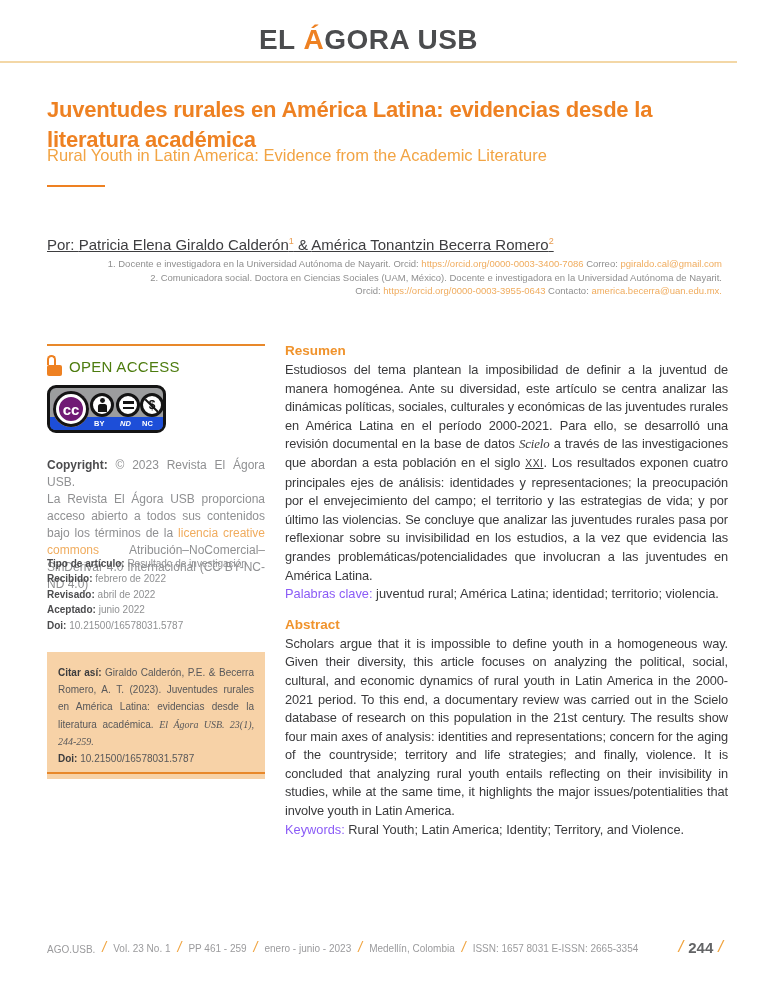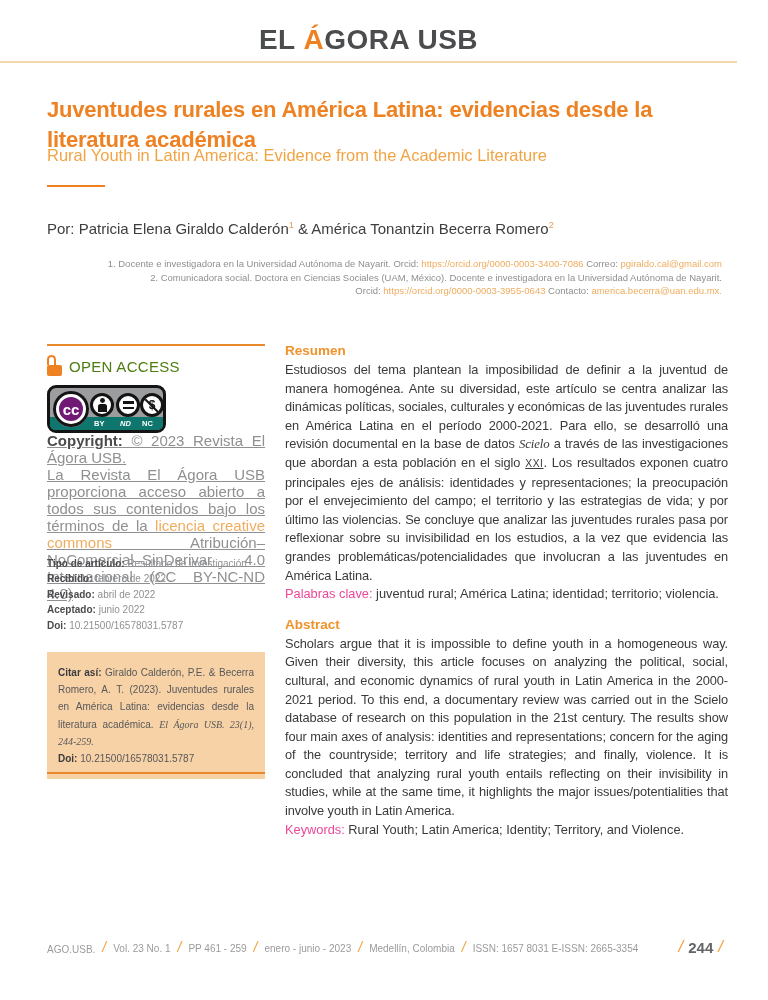--- a/index.html
+++ b/index.html
@@ -10,76 +10,76 @@
   .logo{position:absolute;top:24px;left:0;width:100%;text-align:center;
         font-size:28px;font-weight:bold;color:#4b4c4e;letter-spacing:.5px;}
   .logo .accent{color:#ee8122;}
   .rule-top{position:absolute;top:61px;left:0;width:768px;height:2px;background:#f3d7a6;}
 
   .title{position:absolute;left:47px;top:80px;width:655px;font-size:22px;line-height:30px;
          font-weight:bold;color:#ee8122;letter-spacing:-.2px;}
   .subtitle{position:absolute;left:47px;top:146px;width:655px;font-size:16.5px;color:#f2a444;}
   .title-rule{position:absolute;left:47px;top:185px;width:58px;height:2px;background:#ee8122;}
 
-  .byline{position:absolute;left:47px;top:220px;font-size:15px;color:#3e3e40;}
+  .byline{position:absolute;left:47px;top:236px;font-size:15px;color:#3e3e40;text-decoration:underline;}
   sup.fnref{color:#e89b4f;font-size:9px;}
 
   .footnotes{position:absolute;left:47px;top:257px;width:675px;font-size:9.5px;
              line-height:13.5px;color:#8f8f8f;text-align:right;}
   .footnotes .indent{padding-left:11px;}
   .link{color:#f0ac5e;text-decoration:none;}
 
   
   .divider{position:absolute;left:47px;width:218px;height:2px;background:#e8882a;}
   .div1{top:344px;} .div2{top:772px;}
 
   .open-access{position:absolute;left:47px;top:355px;display:flex;align-items:flex-end;gap:7px;}
   .lock{position:relative;width:15px;height:21px;}
   .lock-shackle{position:absolute;top:0;left:0;width:9px;height:10px;border:2.5px solid #ee8122;
                 border-bottom:none;border-radius:5px 5px 0 0;box-sizing:border-box;}
   .lock-body{position:absolute;bottom:0;left:0;width:15px;height:11px;background:#ee8122;border-radius:2px;}
   .oa-label{font-size:15px;color:#4d7c0f;letter-spacing:.3px;padding-bottom:1px;}
 
   .cc-badge{position:absolute;left:47px;top:385px;width:119px;height:48px;background:#9c9d9e;
             border:3px solid #141414;border-radius:9px;box-sizing:border-box;}
-  .cc-band{position:absolute;left:0;right:0;bottom:0;height:13px;background:#0f766e;border-radius:0 0 5px 5px;}
+  .cc-band{position:absolute;left:0;right:0;bottom:0;height:13px;background:#1d4ed8;border-radius:0 0 5px 5px;}
   .cc-band span{position:absolute;top:2px;color:#fff;font-size:7.5px;font-weight:bold;}
   .lab-by{left:44px;} .lab-nd{left:70px;font-style:italic;} .lab-nc{left:92px;}
   .cc-circle{position:absolute;top:3px;left:3px;width:36px;height:36px;border-radius:50%;background:#701a75;
              box-shadow:inset 0 0 0 3px #141414, inset 0 0 0 6px #fff;color:#fff;font-weight:bold;
              font-size:15px;display:flex;align-items:center;justify-content:center;z-index:2;}
   .icon-circle{position:absolute;top:5px;width:24px;height:24px;border-radius:50%;background:#fff;
                border:3px solid #141414;box-sizing:border-box;display:flex;align-items:center;
                justify-content:center;color:#141414;font-weight:bold;overflow:hidden;z-index:2;}
   .pos-person{left:40px;} .pos-equals{left:66px;} .pos-dollar{left:90px;}
   .eqwrap{display:flex;flex-direction:column;}
   .eqbar{width:11px;height:2.5px;background:#141414;margin:1.5px 0;}
   .dollar-glyph{font-size:12px;font-weight:bold;}
   .nc-slash{position:absolute;left:8px;top:-4px;width:2.2px;height:28px;background:#141414;
             transform:rotate(-45deg);}
 
-  .copyright{position:absolute;left:47px;top:432px;width:218px;font-size:15px;line-height:17px;
-             color:#8f9092;text-align:justify;text-decoration:underline;}
+  .copyright{position:absolute;left:47px;top:457px;width:218px;font-size:12px;line-height:17px;
+             color:#8f9092;text-align:justify;}
   .copyright b{color:#4c4c4e;}
   .meta{position:absolute;left:47px;top:556px;width:235px;font-size:10px;line-height:15.4px;
         color:#8f9092;white-space:nowrap;}
   .meta b{color:#4c4c4e;}
 
   .cite-box{position:absolute;left:47px;top:652px;width:218px;box-sizing:border-box;background:#f7d2a7;
             padding:12px 11px;font-size:10px;line-height:17.2px;color:#58585a;text-align:justify;}
   .cite-box b{color:#3c3c3e;}
   .it{font-style:italic;font-family:Liberation Serif, serif;}
 
   
   .rightcol{position:absolute;left:285px;top:343px;width:443px;color:#3a3a3c;}
   .sec{font-size:13.5px;font-weight:bold;color:#f0932c;margin:0 0 3px 0;}
   .sec.abs{margin-top:13px;}
   .body{margin:0;font-size:12.8px;line-height:18.6px;text-align:justify;letter-spacing:-.1px;}
   .kw{margin:0;font-size:12.8px;line-height:18.6px;}
-  .kwlabel{color:#ec4899;}
+  .kwlabel{color:#8b5cf6;}
   .xxi{font-size:.8em;text-decoration:underline;letter-spacing:.6px;}
 
   
   .footer{position:absolute;left:47px;top:937px;width:676px;display:flex;align-items:center;
           justify-content:space-between;font-size:10px;color:#9b9b9d;}
   .fsegs{display:flex;align-items:flex-end;}
   .fseg + .fseg::before{content:"/";color:#f0a440;font-size:14px;font-style:italic;margin:0 7px;}
   .pageno{display:flex;align-items:center;gap:5px;font-size:15px;font-weight:bold;color:#636466;}
   .pageno::before,.pageno::after{content:"/";color:#f0a440;font-weight:normal;font-style:italic;font-size:17px;}
 </style>

